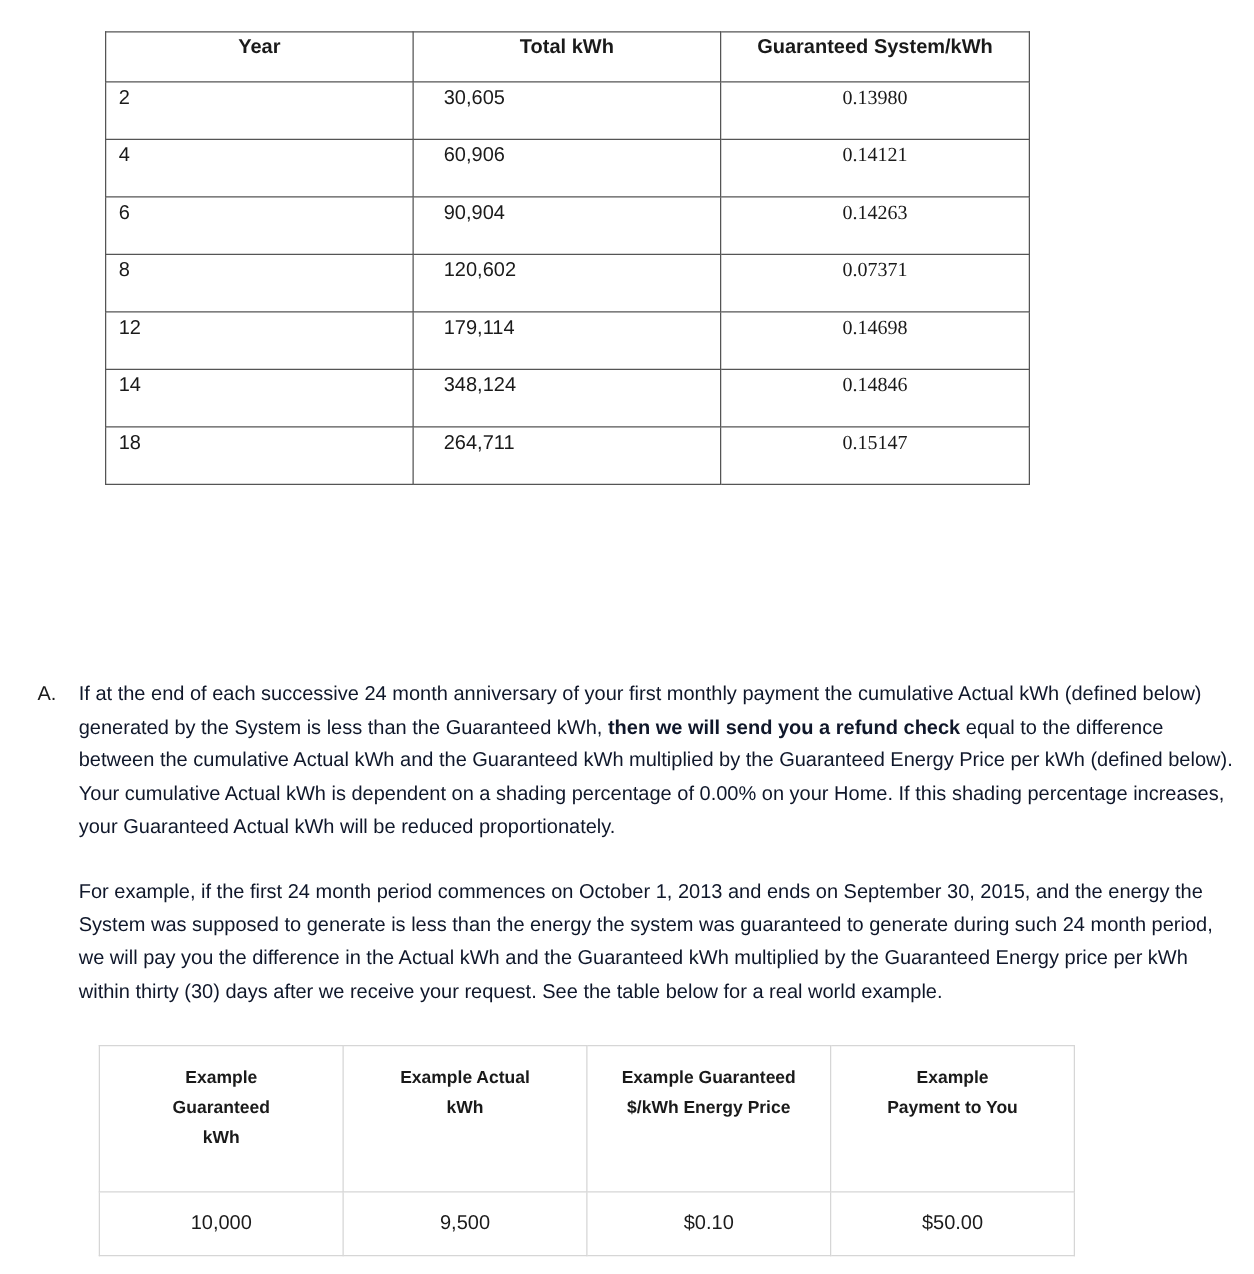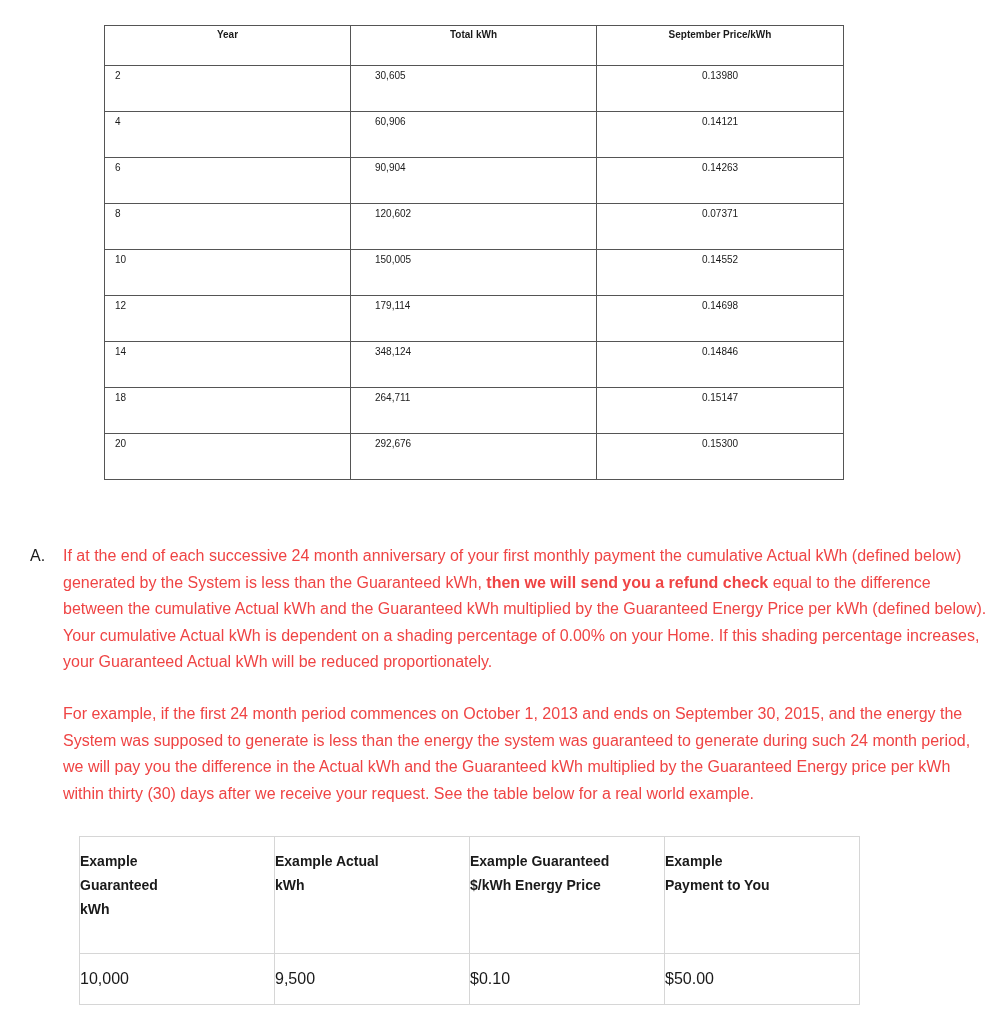--- a/index.html
+++ b/index.html
@@ -10,26 +10,26 @@
   body {
     width: 1003px;
     height: 1019px;
     position: relative;
     overflow: hidden;
     font-family: "Liberation Sans", sans-serif;
     color: #1a1a1a;
   }
   .schedule-table {
     position: absolute;
-    left: 104px;
+    left: 84px;
     top: 25px;
     width: 739px;
     border-collapse: collapse;
     table-layout: fixed;
-    font-size: 10px;
+    font-size: 16px;
   }
   .schedule-table th,
   .schedule-table td {
     border: 1.5px solid #555555;
     padding: 0;
     vertical-align: top;
   }
   .schedule-table th {
     height: 36px;
     font-weight: bold;
@@ -39,27 +39,27 @@
   }
   .schedule-table td {
     height: 41px;
     padding-top: 4px;
   }
   .schedule-table col.c1 { width: 246px; }
   .schedule-table col.c2 { width: 246px; }
   .schedule-table col.c3 { width: 247px; }
   .schedule-table td.year { padding-left: 10px; }
   .schedule-table td.kwh { padding-left: 24px; }
-  .schedule-table td.price { text-align: center; }
+  .schedule-table td.price { text-align: center; font-family: Liberation Serif, serif; }
 
   .para {
     position: absolute;
     font-size: 16px;
     line-height: 26.5px;
-    color: #ef4444;
+    color: #0f172a;
   }
   .para-a-marker {
     position: absolute;
     left: 30px;
     top: 543px;
     font-size: 16px;
     line-height: 26.5px;
   }
   .para-a {
     left: 63px;
@@ -78,21 +78,21 @@
     left: 79px;
     top: 836px;
     width: 781px;
     border-collapse: collapse;
     table-layout: fixed;
     font-size: 14px;
   }
   .example-table th,
   .example-table td {
     border: 1.5px solid #d6d6d6;
-    text-align: left;
+    text-align: center;
     padding: 0;
   }
   .example-table th {
     height: 104px;
     vertical-align: top;
     padding-top: 12px;
     font-weight: bold;
     line-height: 24px;
   }
   .example-table td {
@@ -110,21 +110,21 @@
 <table class="schedule-table">
   <colgroup>
       <col class="c1">
       <col class="c2">
       <col class="c3">
     </colgroup>
   <thead>
     <tr>
       <th>Year</th>
       <th>Total kWh</th>
-      <th>September Price/kWh</th>
+      <th>Guaranteed System/kWh</th>
     </tr>
   </thead>
   <tbody id="schedule-body">
       <tr>
         <td class="year">2</td>
         <td class="kwh">30,605</td>
         <td class="price">0.13980</td>
       </tr>
       <tr>
         <td class="year">4</td>
@@ -135,43 +135,33 @@
         <td class="year">6</td>
         <td class="kwh">90,904</td>
         <td class="price">0.14263</td>
       </tr>
       <tr>
         <td class="year">8</td>
         <td class="kwh">120,602</td>
         <td class="price">0.07371</td>
       </tr>
       <tr>
-        <td class="year">10</td>
-        <td class="kwh">150,005</td>
-        <td class="price">0.14552</td>
-      </tr>
-      <tr>
         <td class="year">12</td>
         <td class="kwh">179,114</td>
         <td class="price">0.14698</td>
       </tr>
       <tr>
         <td class="year">14</td>
         <td class="kwh">348,124</td>
         <td class="price">0.14846</td>
       </tr>
       <tr>
         <td class="year">18</td>
         <td class="kwh">264,711</td>
         <td class="price">0.15147</td>
-      </tr>
-      <tr>
-        <td class="year">20</td>
-        <td class="kwh">292,676</td>
-        <td class="price">0.15300</td>
       </tr>
     </tbody>
 </table>
 
 <div class="para-a-marker">A.</div>
 <div class="para para-a"><span>If at the end of each successive 24 month anniversary of your first monthly payment the cumulative Actual kWh (defined below) generated by the System is less than the Guaranteed kWh, </span><b>then we will send you a refund check</b><span> equal to the difference between the cumulative Actual kWh and the Guaranteed kWh multiplied by the Guaranteed Energy Price per kWh (defined below).  Your cumulative Actual kWh is dependent on a shading percentage of 0.00% on your Home.  If this shading percentage increases, your Guaranteed Actual kWh will be reduced proportionately.</span></div>
 
 <div class="para para-example">For example, if the first 24 month period commences on October 1, 2013 and ends on September 30, 2015, and the energy the System was supposed to generate is less than the energy the system was guaranteed to generate during such 24 month period, we will pay you the difference in the Actual kWh and the Guaranteed kWh multiplied by the Guaranteed Energy price per kWh within thirty (30) days after we receive your request.  See the table below for a real world example.</div>
 
 <table class="example-table">

